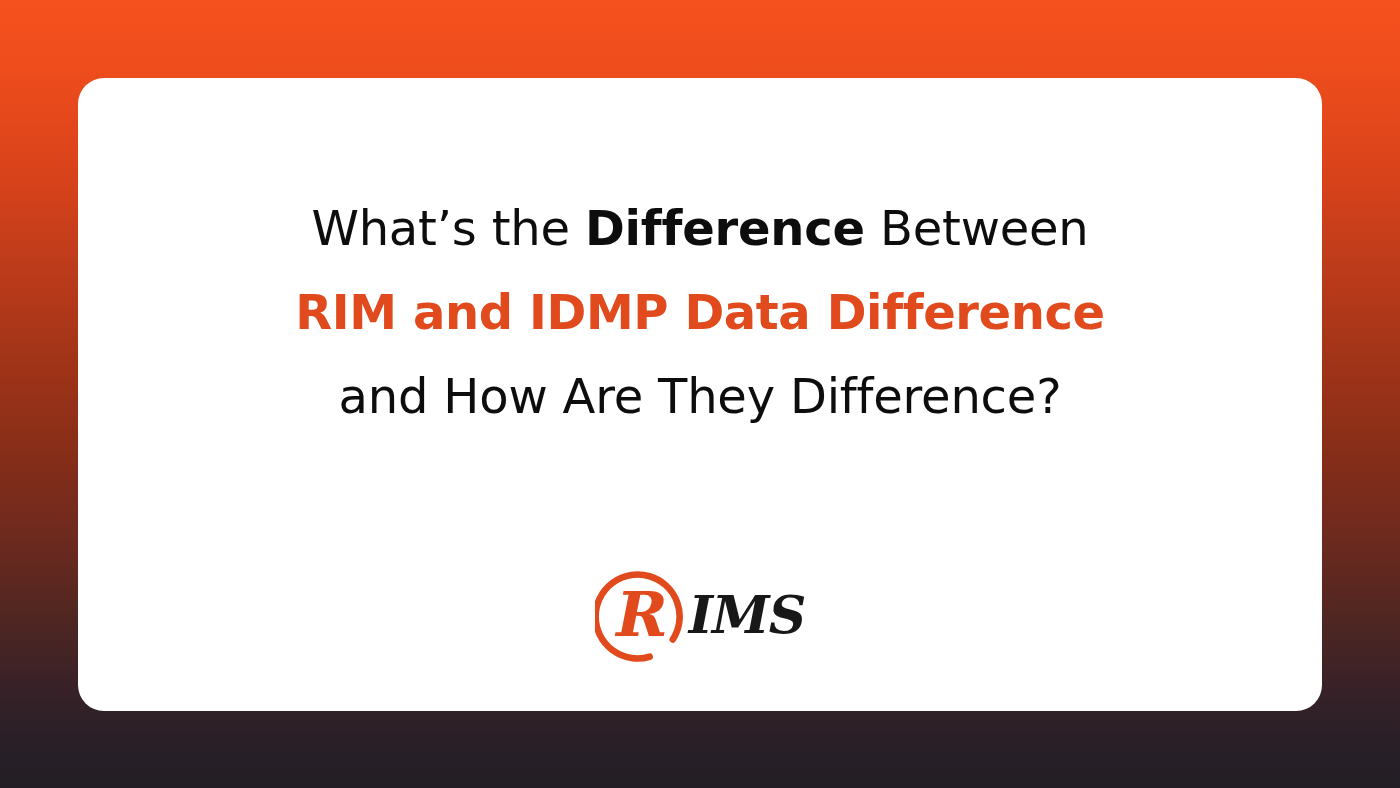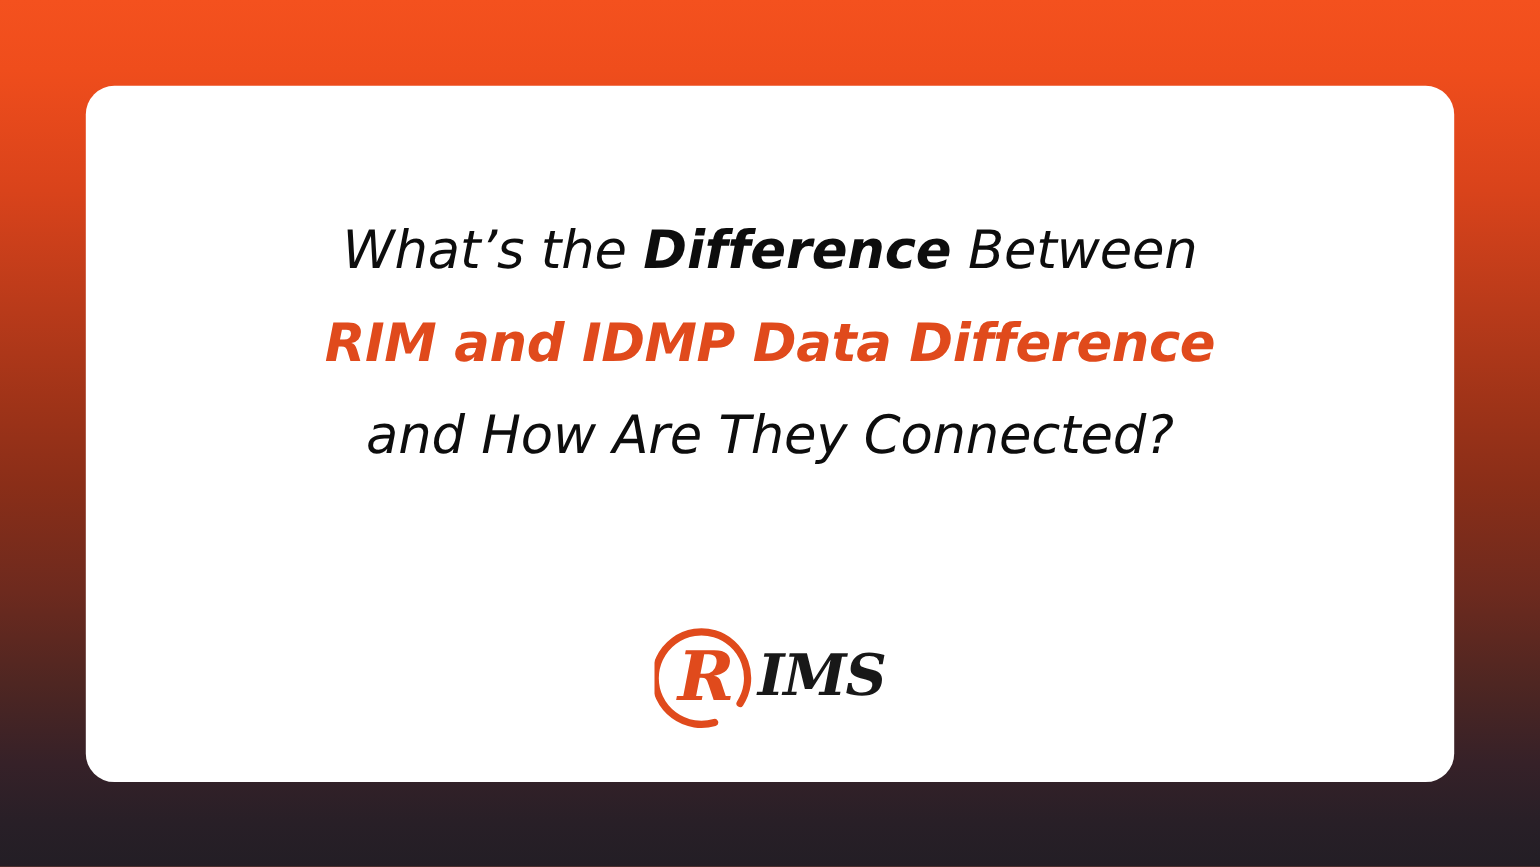--- a/index.html
+++ b/index.html
@@ -55,21 +55,20 @@
     color: #0D0D0D;
     font-family: "DejaVu Sans", "Liberation Sans", sans-serif;
   }
 
   .hl-line {
     display: block;
     font-size: 48px;
     line-height: 84px;
     letter-spacing: -0.2px;
     white-space: nowrap;
-    font-style: italic;
   }
 
   .hl-line-1 { font-weight: 400; }
   .hl-line-1 .em { font-weight: 700; }
 
   .hl-line-2 {
     font-weight: 700;
     color: #E04A1C;
     letter-spacing: -0.4px;
   }
@@ -113,21 +112,21 @@
 <div id="slide">
 
   <div id="card">
 
     <div id="headline">
 
       <span class="hl-line hl-line-1"><span>What’s the </span><span class="em">Difference</span><span> Between</span></span>
 
       <span class="hl-line hl-line-2">RIM and IDMP Data Difference</span>
 
-      <span class="hl-line hl-line-3">and How Are They Connected?</span>
+      <span class="hl-line hl-line-3">and How Are They Difference?</span>
 
     </div>
 
     <div id="logo">
 
       <svg id="logo-mark" viewBox="0 0 96 96" aria-hidden="true">
 
         <path d="M 67.5 86.6
                  A 42 42 0 1 1 84.2 63.0" fill="none" stroke="#E04A1C" stroke-width="6.6" stroke-linecap="round" transform="rotate(18 48 48)"></path>
 

